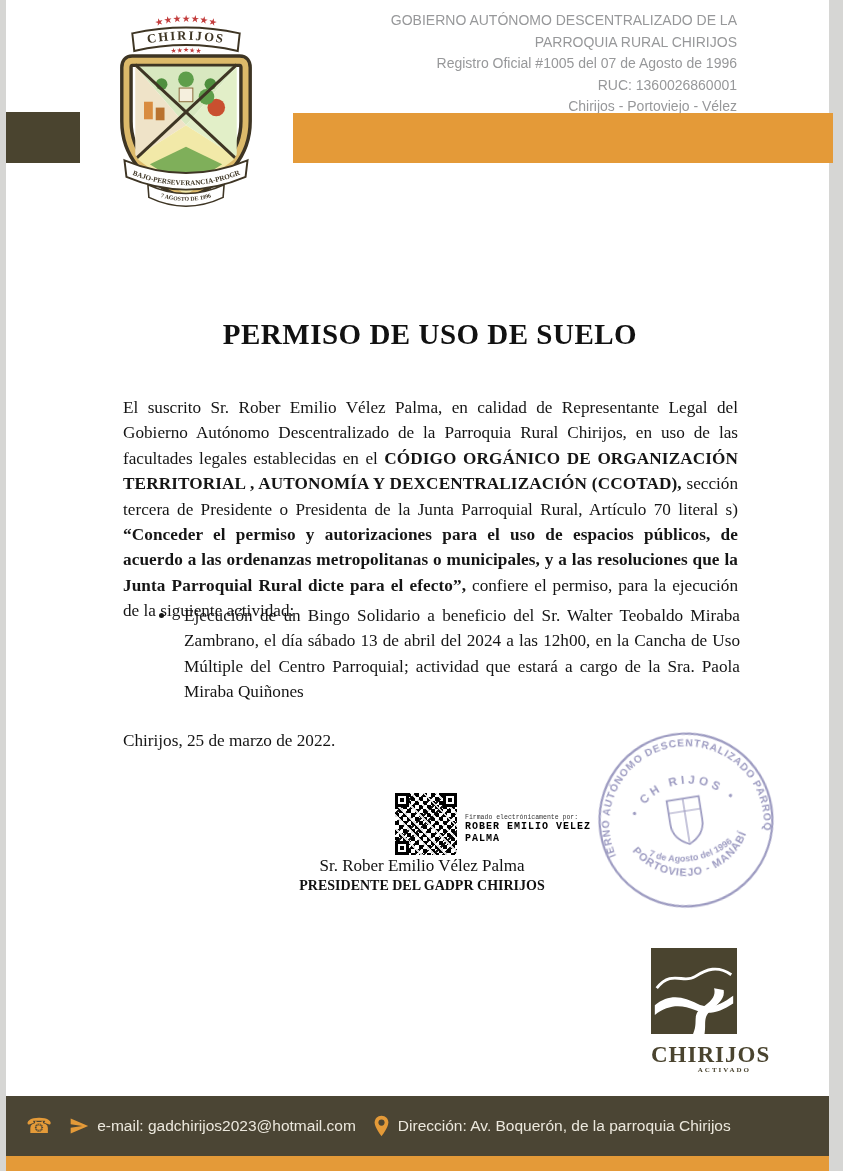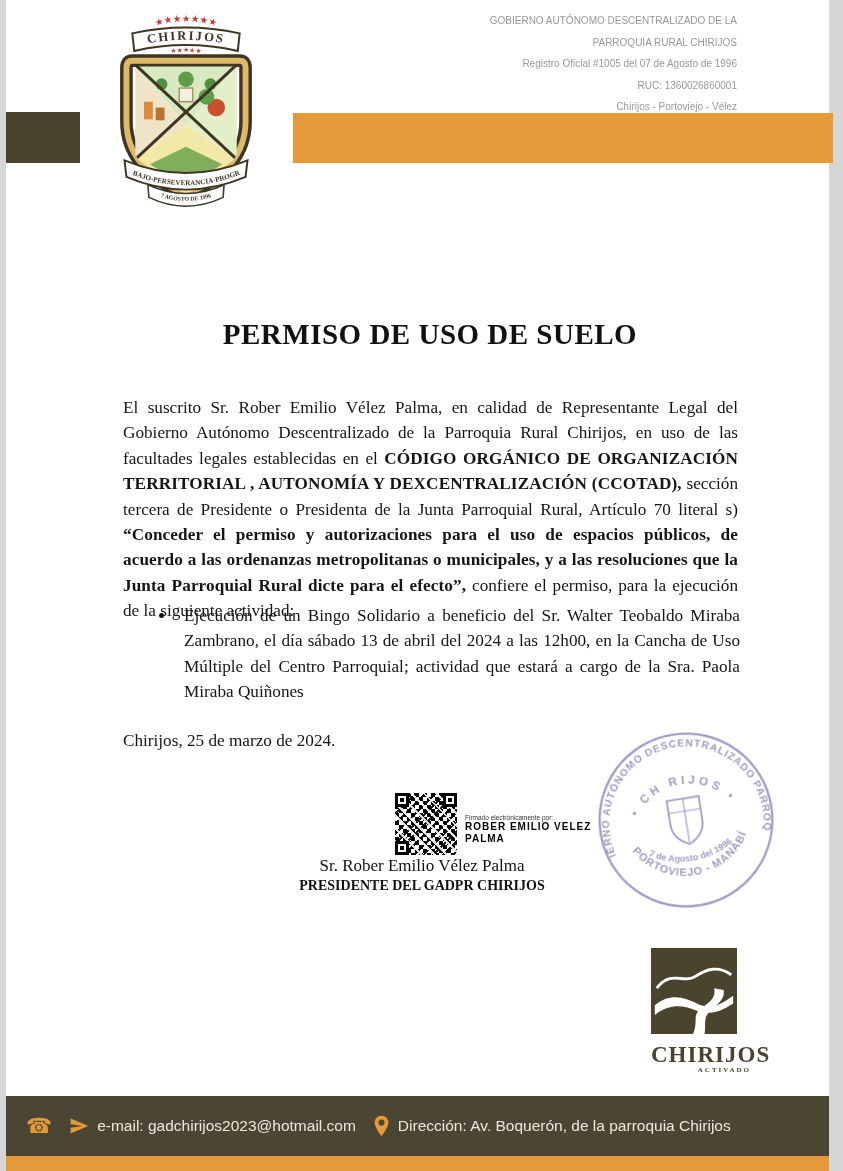--- a/index.html
+++ b/index.html
@@ -6,21 +6,21 @@
   html,body { width:843px; height:1171px; }
   body { background:#d6d6d4; position:relative; overflow:hidden;
          font-family:"Liberation Serif", serif; }
   .page { position:absolute; left:6px; top:0; width:823px; height:1171px;
           background:#ffffff; }
 
   
   .crest { position:absolute; left:97px; top:6px; width:166px; height:210px; }
   .org-block { position:absolute; right:92px; top:10px; width:470px;
                text-align:right; font-family:"Liberation Sans", sans-serif;
-               font-size:10px; line-height:21.5px; color:#97989a; }
+               font-size:14px; line-height:21.5px; color:#97989a; }
   .left-block { position:absolute; left:0; top:112px; width:74px; height:51px;
                 background:#4a442f; }
   .accent-bar { position:absolute; left:287px; top:113px; width:540px; height:50px;
                 background:#e49a38; }
 
   
   .doc-title { position:absolute; left:117px; top:318px; width:614px;
                text-align:center; font-size:29px; font-weight:bold;
                letter-spacing:.5px; color:#111; }
   .body-par { position:absolute; left:117px; top:395px; width:615px;
@@ -41,21 +41,21 @@
       repeating-linear-gradient(45deg, rgba(255,255,255,.85) 0 2px, transparent 2px 9px),
       repeating-linear-gradient(135deg, rgba(0,0,0,.9) 0 2px, transparent 2px 7px),
       conic-gradient(#000 25%, #fff 0 50%, #000 0 75%, #fff 0);
     background-size:auto,auto,8px 8px; }
   .finder { position:absolute; width:14px; height:14px; border:3px solid #000;
             background:#fff; }
   .finder::after { content:""; position:absolute; left:2px; top:2px; width:4px;
                    height:4px; background:#000; }
   .f-tl { left:0; top:0; } .f-tr { right:0; top:0; } .f-bl { left:0; bottom:0; }
   .esign { margin-left:5px; padding-top:24px;
-           font-family:Liberation Sans, sans-serif; color:#000; }
+           font-family:Liberation Mono, monospace; color:#000; }
   .esign-label { font-size:6.5px; color:#333; }
   .esign-name { font-size:10px; font-weight:bold; line-height:12px;
                 letter-spacing:1px; }
   .signer { position:absolute; left:176px; top:856px; width:480px;
             text-align:center; color:#111; }
   .signer-name { font-size:17px; }
   .signer-title { font-size:14px; font-weight:bold; margin-top:2px; }
 
   
   .seal { position:absolute; left:590px; top:730px; width:180px; height:180px;
@@ -152,21 +152,21 @@
   <div class="accent-bar"></div>
 
   <h1 class="doc-title">PERMISO DE USO DE SUELO</h1>
 
   <p class="body-par"><span>El suscrito Sr. Rober Emilio Vélez Palma, en calidad de Representante Legal del Gobierno Autónomo Descentralizado de la Parroquia Rural Chirijos, en uso de las facultades legales establecidas en el </span><b>CÓDIGO ORGÁNICO DE ORGANIZACIÓN TERRITORIAL , AUTONOMÍA Y DEXCENTRALIZACIÓN (CCOTAD),</b><span> sección tercera de Presidente o Presidenta de la Junta Parroquial Rural, Artículo 70 literal s) </span><b>“Conceder el permiso y autorizaciones para el uso de espacios públicos, de acuerdo a las ordenanzas metropolitanas o municipales, y a las resoluciones que la Junta Parroquial Rural dicte para el efecto”,</b><span> confiere el permiso, para la ejecución de la siguiente actividad:</span></p>
 
   <ul class="activity">
     <li>Ejecución de un Bingo Solidario a beneficio del Sr. Walter Teobaldo Miraba Zambrano, el día sábado 13 de abril del 2024 a las 12h00, en la Cancha de Uso Múltiple del Centro Parroquial; actividad que estará a cargo de la Sra. Paola Miraba Quiñones</li>
   </ul>
 
-  <p class="date-line">Chirijos, 25 de marzo de 2024.</p>
+  <p class="date-line">Chirijos, 25 de marzo de 2022.</p>
 
   <div class="sig-stamp">
     <div class="qr">
       <div class="qr-inner">
         <span class="finder f-tl"></span>
         <span class="finder f-tr"></span>
         <span class="finder f-bl"></span>
       </div>
     </div>
     <div class="esign">

